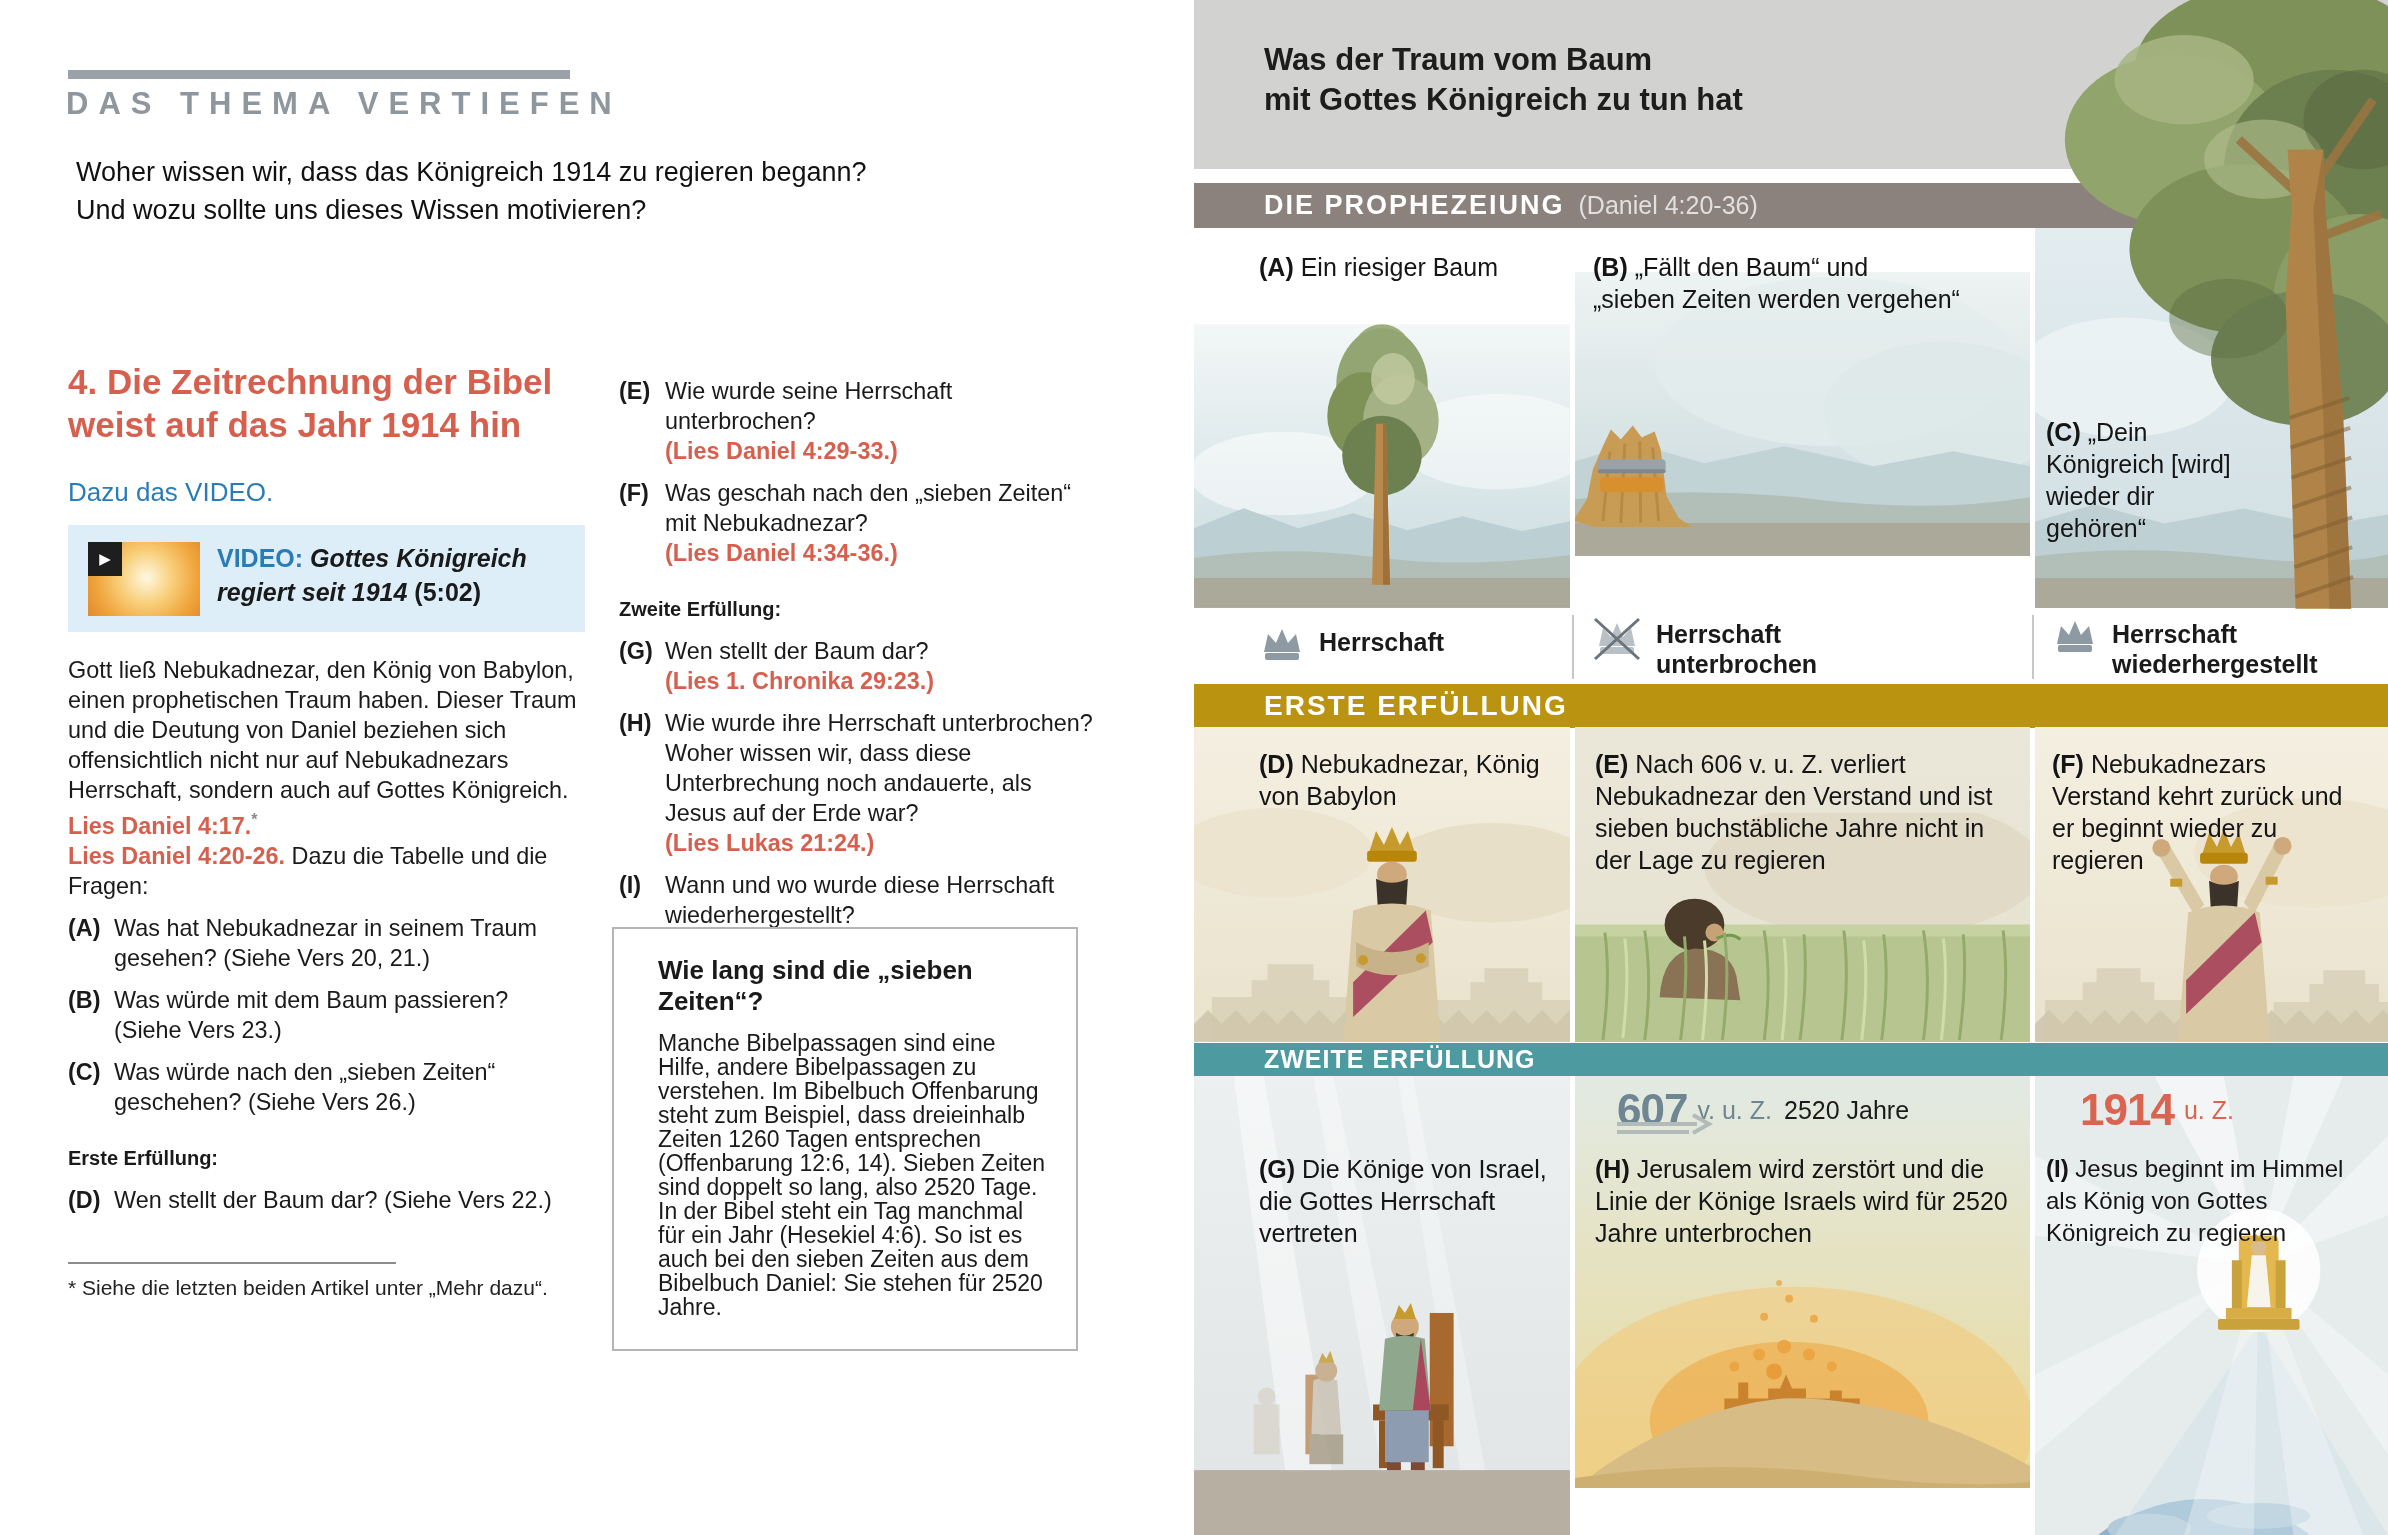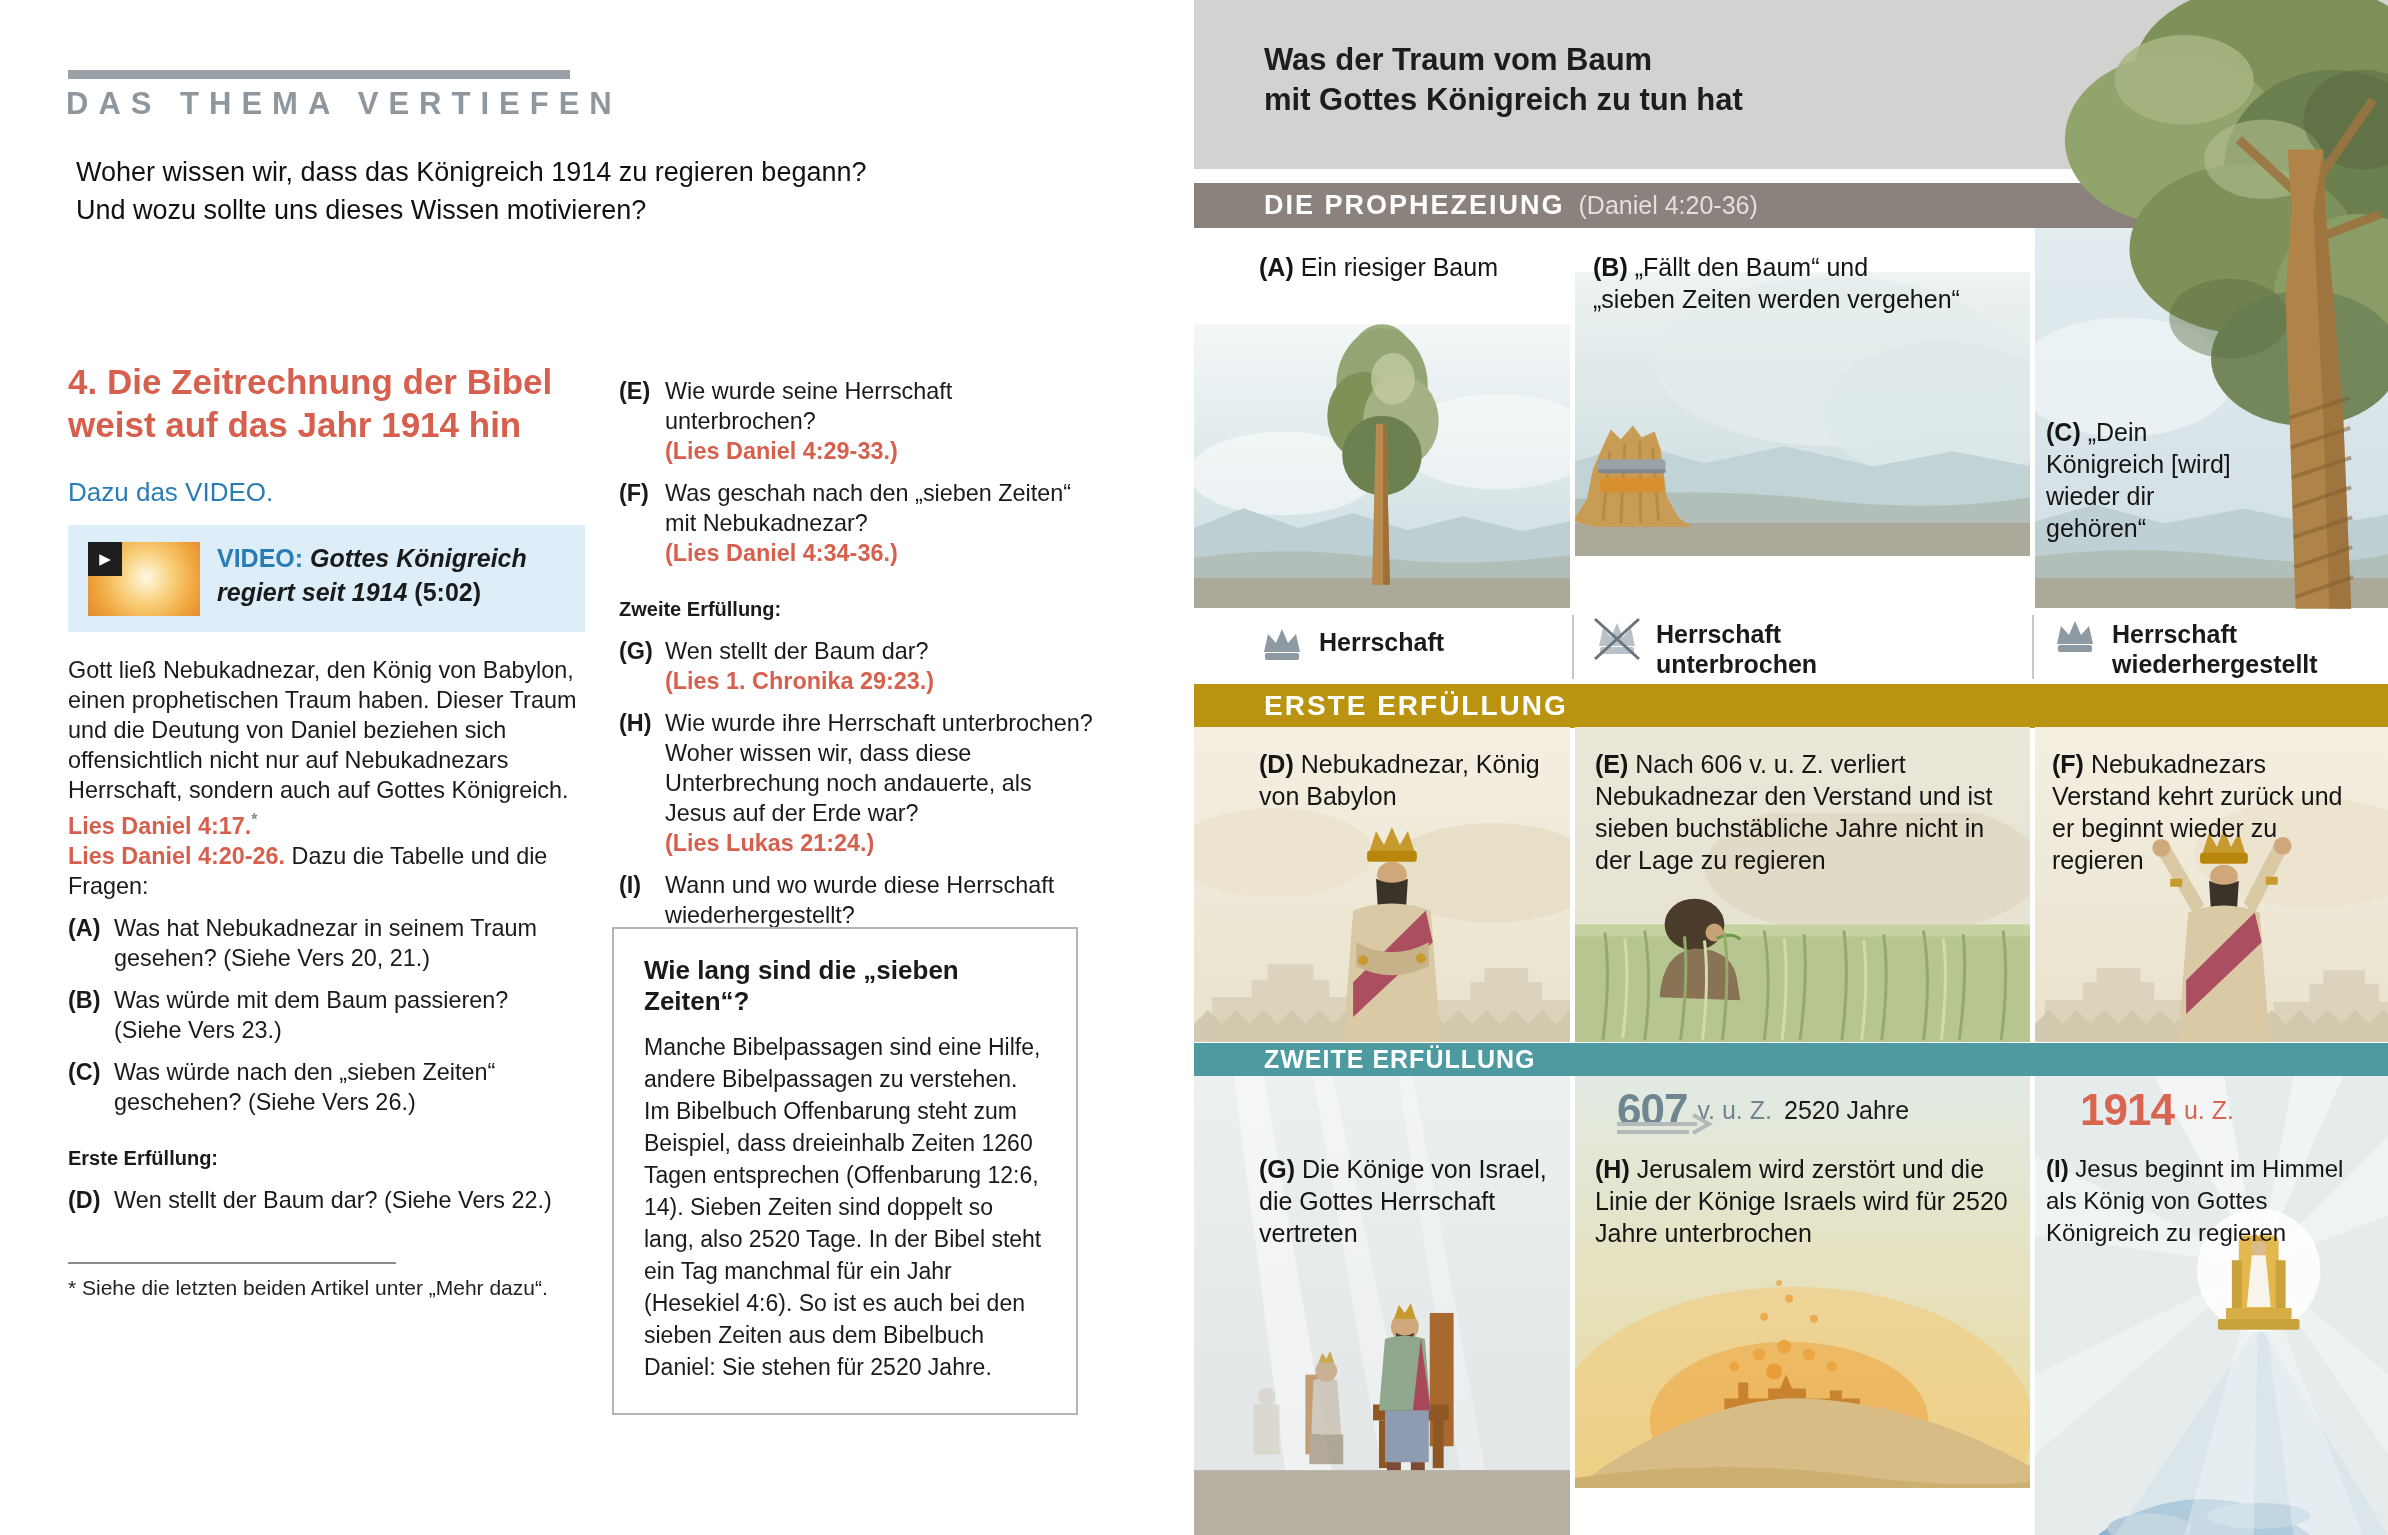--- a/index.html
+++ b/index.html
@@ -27,23 +27,23 @@
   .sup{color:#8a8a8a;font-size:16px;vertical-align:super}
   .pspace{margin-top:16px}
   .qrow{display:flex;margin-top:12px}
   .qlabel{font-weight:bold;flex:none;width:46px}
   .qtext{width:450px}
   .ref{color:#d65f4d;font-weight:bold;display:block;cursor:pointer}
   .subhead{font-size:20px;font-weight:bold;margin-top:26px}
   .foot-rule{left:68px;top:1262px;width:328px;height:2px;background:#8c8c8c}
   .footnote{left:68px;top:1276px;font-size:21px;color:#222}
   .sidebox{left:612px;top:927px;width:466px;border:2px solid #b5b5b5;background:#fff;
-           box-sizing:border-box;padding:26px 30px 30px 30px}
+           box-sizing:border-box;padding:26px 30px 30px 44px}
   .sidebox-title{font-size:26px;font-weight:bold}
-  .sidebox-body{font-size:23px;line-height:32px;margin-top:14px}
+  .sidebox-body{font-size:23px;line-height:24px;margin-top:14px}
   
   .ig-header{left:1194px;top:0;width:1194px;height:169px;background:#d2d2d1}
   .ig-title{position:absolute;left:70px;font-size:31px;font-weight:bold;color:#1d1d1b}
   .bar{left:1194px;width:1194px;color:#fff}
   .p-bar{top:183px;height:45px;background:#8b827e;line-height:45px}
   .bar-pad{padding-left:70px}
   .p-bar-label{font-size:27px;font-weight:bold;letter-spacing:2px}
   .p-bar-ref{font-size:25px;color:rgba(255,255,255,.75);margin-left:14px}
   .gold-bar{top:684px;height:44px;background:#ba9410;line-height:44px;font-size:28px;font-weight:bold;letter-spacing:2px}
   .teal-bar{top:1043px;height:33px;background:#4d9aa0;line-height:33px;font-size:25px;font-weight:bold;letter-spacing:1px}

